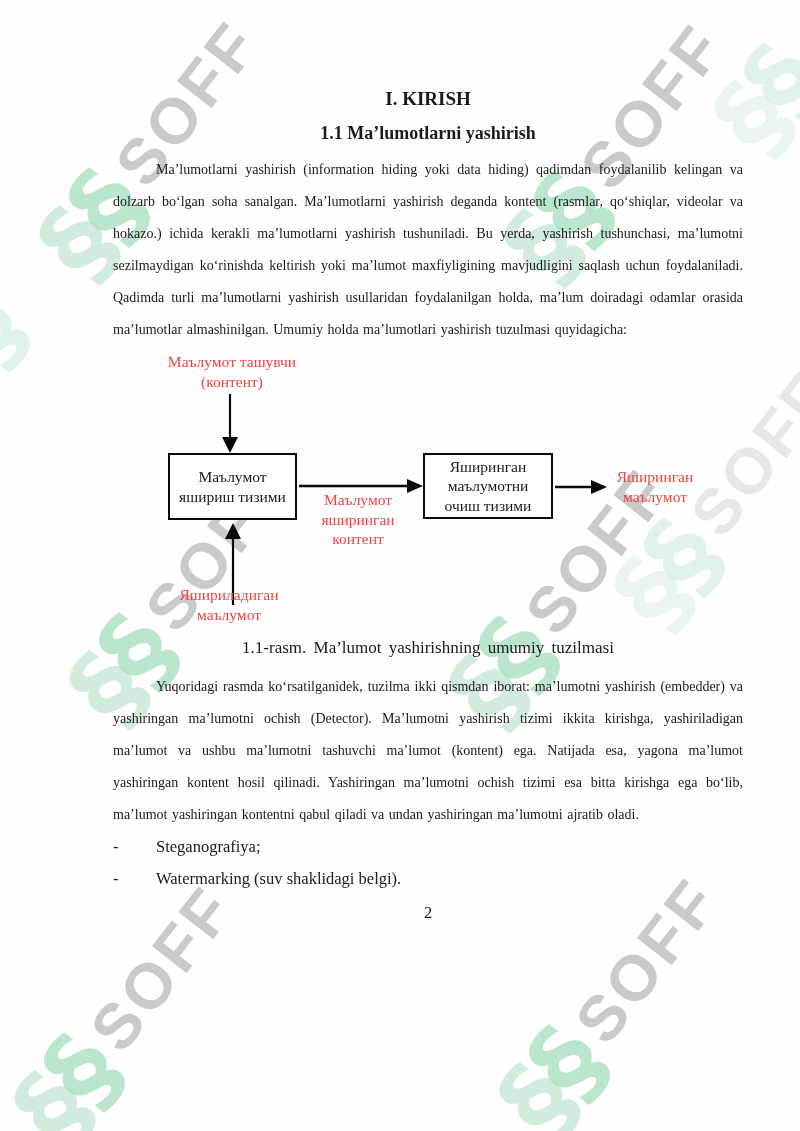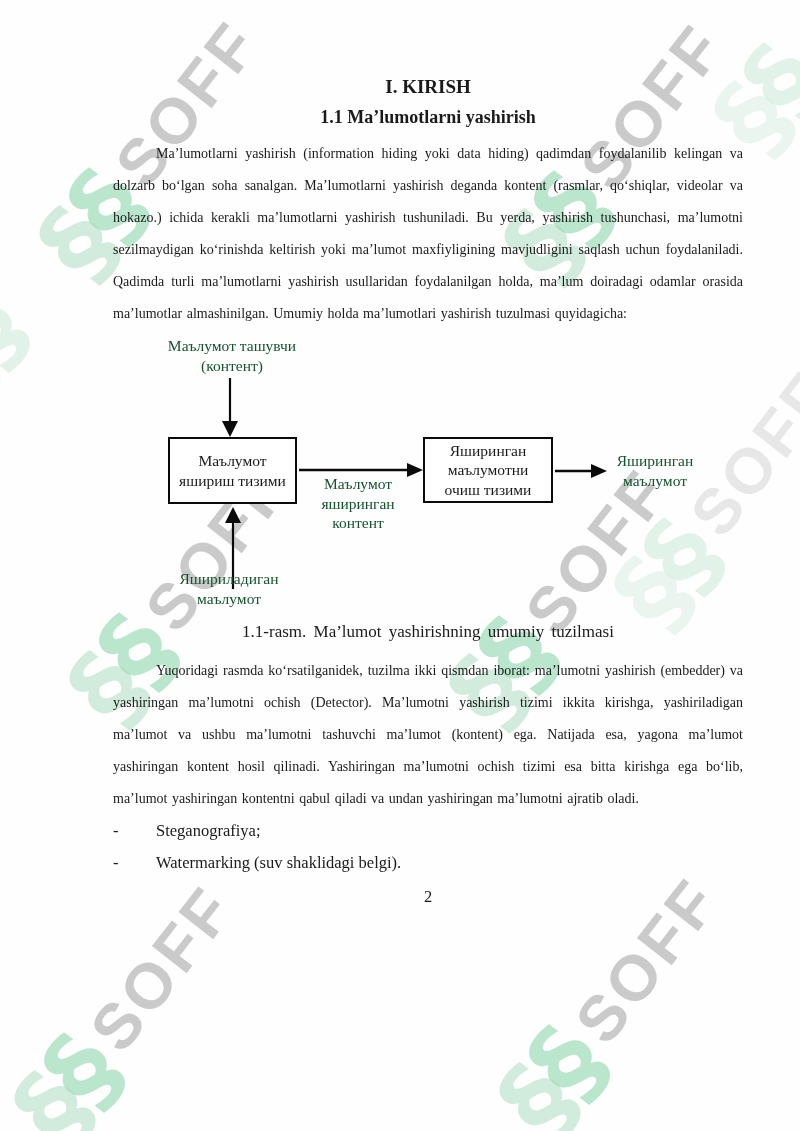--- a/index.html
+++ b/index.html
@@ -32,42 +32,42 @@
     letter-spacing:4px;color:#b2b2b2;opacity:.85;
   }
   .wm--faint{opacity:.35;}
   .wm--markonly .wm-word{visibility:hidden;}
   
   .content{
     position:relative;z-index:1;
     padding:76px 57px 0 113px;
   }
   .chapter-title{
-    text-align:center;font-weight:bold;font-size:19px;line-height:22px;margin:0;
+    text-align:center;font-weight:bold;font-size:19px;line-height:22px;margin:12px;
   }
   .section-title{
     text-align:center;font-weight:bold;font-size:18px;line-height:22px;margin:8px 0 0 0;
   }
   p.body-par{
     margin:10px 0 0 0;
     font-size:14px;line-height:32px;
     text-align:justify;text-indent:43px;
     word-spacing:1px;
   }
   
   .figure{
     position:relative;
     height:289px;
     margin:0 -57px 0 -113px; 
   }
   .fig-svg{position:absolute;left:0;top:0;}
   .fig-label{
     position:absolute;
     font-size:15.5px;line-height:19.5px;
-    text-align:center;color:#14532d;
+    text-align:center;color:#ef4444;
     transform:translateX(-50%);
     white-space:pre-line;
   }
   .fig-box{
     position:absolute;
     border:2px solid #0a0a0a;background:#fff;
     display:flex;align-items:center;justify-content:center;
     font-size:15.5px;line-height:19.5px;text-align:center;
     white-space:pre-line;box-sizing:border-box;
   }

